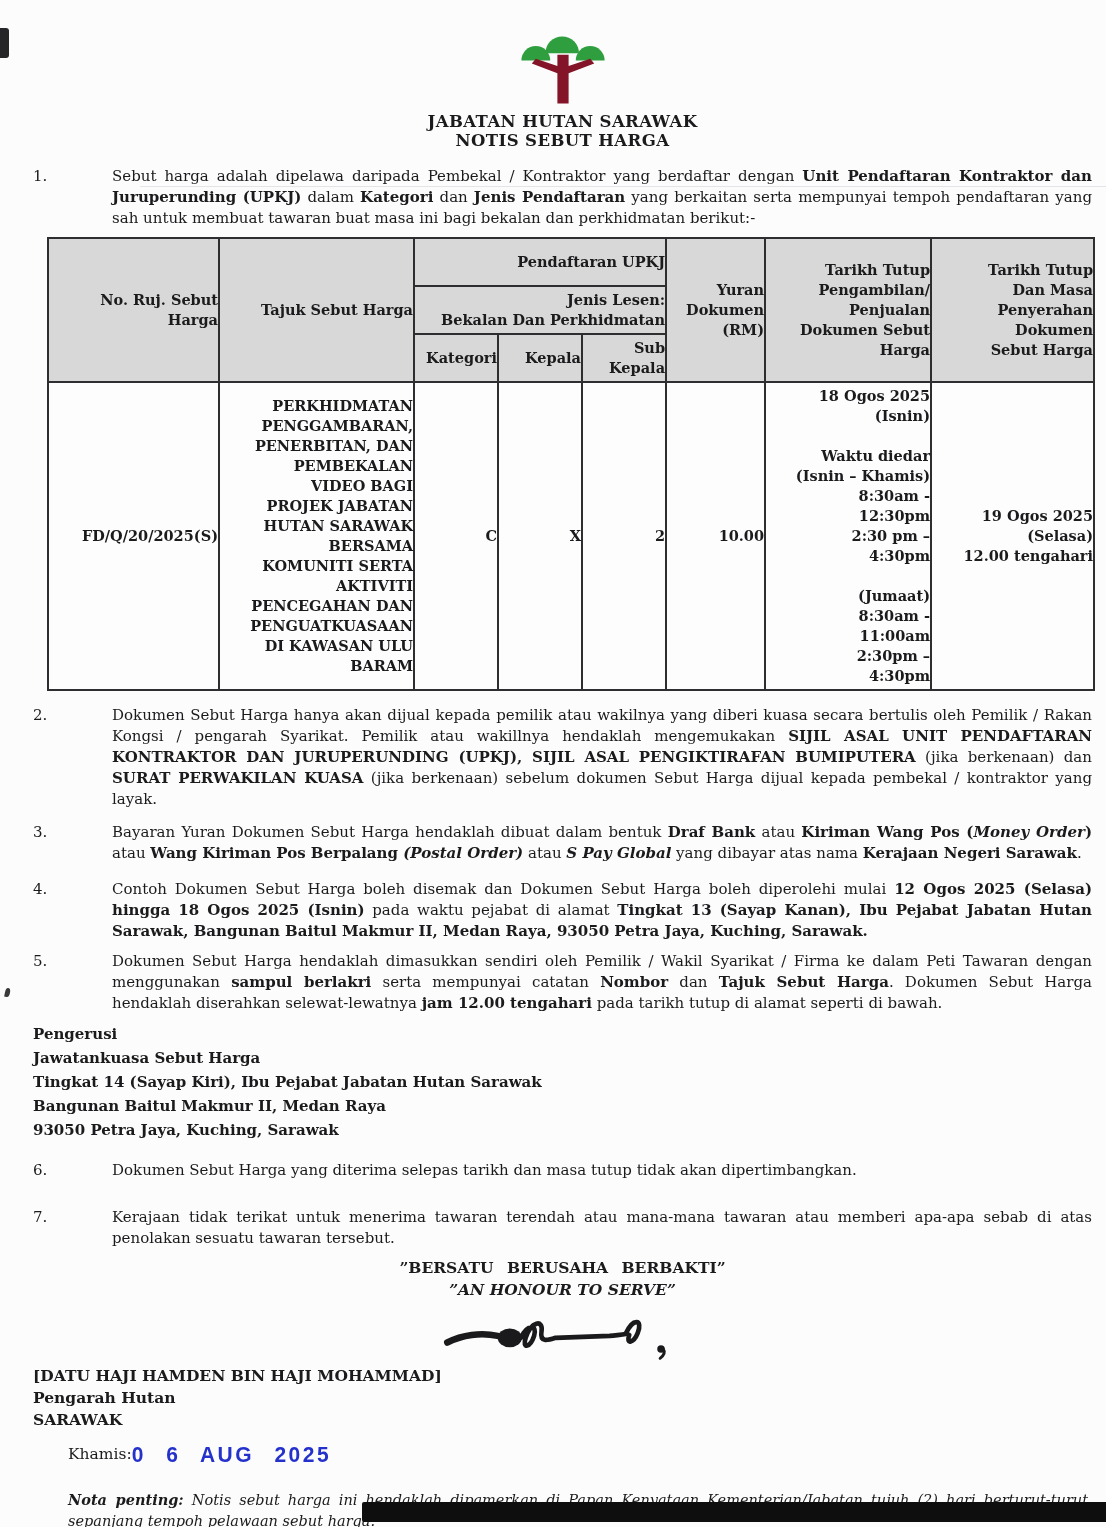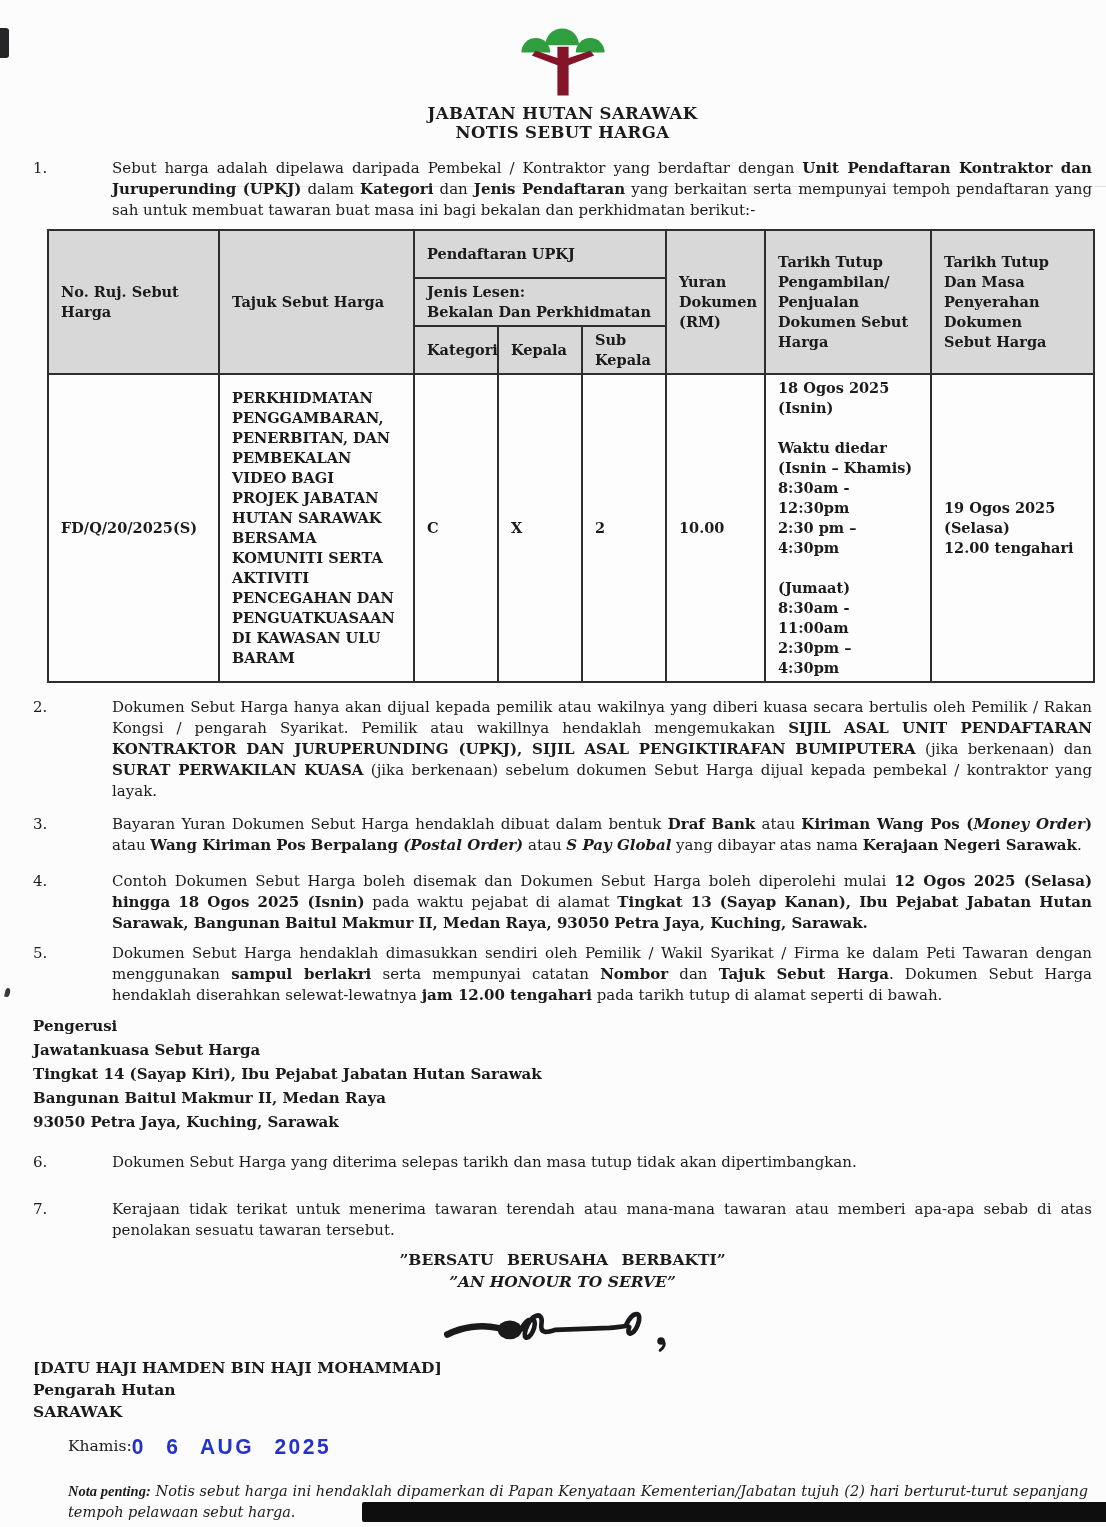--- a/index.html
+++ b/index.html
@@ -4,33 +4,33 @@
 <style>
   html,body{margin:0;padding:0;}
   body{
     width:1106px;height:1527px;position:relative;overflow:hidden;
     background:#fbfbfc;color:#1b1b1d;
     font-family:"DejaVu Serif","Liberation Serif",serif;
   }
   .page{position:absolute;inset:0;background:#fcfcfd;}
   .content{position:relative;padding:0 14px 0 33px;}
   
-  .doc-header{text-align:center;padding-top:16px;}
+  .doc-header{text-align:center;padding-top:24px;}
   .logo{display:inline-block;width:96px;height:84px;}
   .org-title{font-weight:bold;font-size:16.5px;line-height:19px;letter-spacing:.4px;}
   
   .para{display:flex;font-size:15px;line-height:21px;}
   .para-num{flex:none;width:36px;}
   .para-text{flex:1;text-align:justify;margin-left:43px;}
   
   table.notice{border-collapse:collapse;table-layout:fixed;width:1046px;margin:8px 0 0 14px;
     font-size:14.5px;}
   table.notice th,table.notice td{
-    border:2px solid #2e2e30;font-weight:bold;text-align:left;vertical-align:middle;
-    padding:3px 12px;white-space:pre-line;line-height:20px;margin-top:24px;}
+    border:2px solid #2e2e30;font-weight:bold;text-align:right;vertical-align:middle;
+    padding:3px 0;white-space:pre-line;line-height:20px;margin-top:24px;}
   table.notice thead th{background:#d8d8d8;}
   tr.h-row1 th{height:40px;}
   tr.h-row2 th{height:40px;}
   tr.h-row3 th{height:30px;}
   td.body-cell{background:#fdfdfe;height:284px;}
   
   .center-block{text-align:left;font-weight:bold;font-size:15px;line-height:24px;white-space:pre-line;}
   .motto1{font-weight:bold;font-size:15.5px;word-spacing:8px;line-height:22px;}
   .motto2{font-weight:bold;font-style:italic;font-size:15.5px;line-height:22px;}
   .sig-svg{display:block;margin:6px auto 0;height:56px;}
@@ -39,21 +39,21 @@
   .date-row{display:flex;align-items:flex-start;margin:14px 0 0 35px;}
   .date-label{font-size:15.5px;}
   .date-stamp{
     margin-top:-2px;
     font-family:"Liberation Sans","DejaVu Sans",sans-serif;font-weight:bold;
     font-size:21px;letter-spacing:2.5px;word-spacing:12px;color:#2431cb;
     transform:scaleY(1.04);}
   
   .footnote{margin:22px 0 0 35px;font-size:14.5px;line-height:21px;text-align:justify;
     padding-right:4px;font-style:italic;}
-  .footnote .lead{font-weight:bold;font-style:italic;font-family:Liberation Serif, serif;}
+  .footnote .lead{font-weight:bold;font-style:italic;}
   
   .scan-bar-bottom{position:absolute;left:362px;top:1502px;width:744px;height:20px;background:#0e0e0e;border-radius:2px 0 0 2px;}
   .scan-mark-topleft{position:absolute;left:0;top:28px;width:9px;height:30px;background:#262628;border-radius:0 3px 3px 0;}
   .scan-mark-left{position:absolute;left:5px;top:988px;width:5px;height:9px;background:#3a3a3c;border-radius:50% 50% 50% 0;transform:rotate(12deg);}
   .scan-line{position:absolute;left:140px;right:0;top:186px;height:1px;background:#e4e4e8;}
 </style>
 </head>
 <body>
 
 <div class="page">

